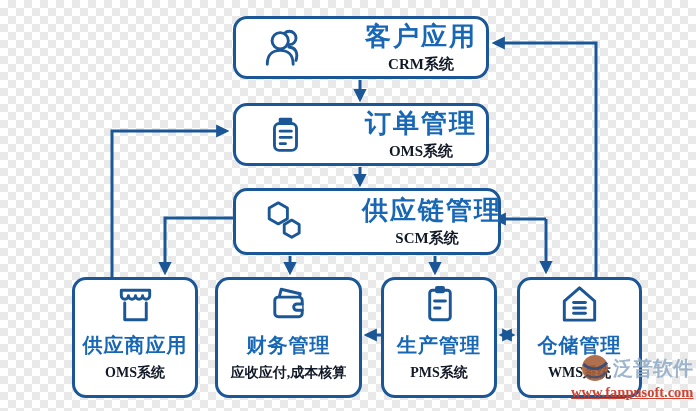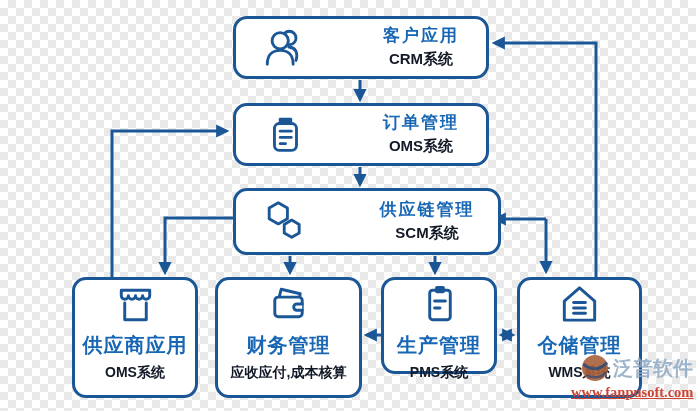--- a/index.html
+++ b/index.html
@@ -15,23 +15,23 @@
   }
   .edges{position:absolute;left:0;top:0;width:696px;height:411px;pointer-events:none;}
   .node{
     position:absolute;box-sizing:border-box;background:#fff;
     border:3px solid #1b5796;border-radius:14px;
   }
   .hnode .icon{position:absolute;left:26px;top:50%;transform:translateY(-50%);width:46px;height:46px;}
   .hnode .txt{position:absolute;left:126px;right:6px;top:50%;transform:translateY(-50%);text-align:center;}
   .vnode{display:flex;flex-direction:column;align-items:center;text-align:center;}
   .vnode .icon{width:47px;height:47px;}
-  .title{font-weight:700;color:#1767b4;font-size:17px;letter-spacing:2px;line-height:1.1;white-space:nowrap;}
+  .title{font-weight:700;color:#1767b4;font-size:26px;letter-spacing:2px;line-height:1.1;white-space:nowrap;}
   .vnode .title{font-size:20px;letter-spacing:1px;margin-top:7px;}
-  .sub{font-weight:700;color:#111826;font-size:15px;margin-top:5px;white-space:nowrap;}
+  .sub{font-weight:700;color:#111826;font-size:15px;margin-top:5px;white-space:nowrap;font-family:Liberation Serif, serif;}
   .vnode .sub{margin-top:8px;font-size:14px;}
   .icon svg{width:100%;height:100%;display:block;}
   .wm-brand{
     position:absolute;left:589px;top:355px;font-size:20px;font-weight:700;
     color:rgba(141,169,196,0.85);letter-spacing:0px;white-space:nowrap;margin-left:24px;
   }
   .wm-url{
     position:absolute;left:571px;top:384px;font-size:14.5px;font-weight:700;
     font-family:"Liberation Serif",serif;color:#cc4433;white-space:nowrap;text-decoration:underline;
   }
@@ -124,21 +124,21 @@
       <svg viewBox="0 0 48 48" fill="none" stroke="#1b5796" stroke-width="3" stroke-linecap="round" stroke-linejoin="round">
         <path d="M14.5,17.5 L16.5,9.5 L36,14 L35.2,17.5" fill="#fff"></path>
         <rect x="10" y="17.5" width="28" height="20" rx="3.5" fill="#fff"></rect>
         <path d="M38,24.5 h-5.5 a3.2,3.2 0 0 0 0,6.4 H38" fill="#fff"></path>
       </svg>
     </span>
     <div class="title">财务管理</div>
     <div class="sub">应收应付,成本核算</div>
   </div>
 
-  <div class="node vnode" style="left:381px;top:277px;width:116px;height:97px;">
+  <div class="node vnode" style="left:381px;top:277px;width:116px;height:121px;">
     <span class="icon">
       <svg viewBox="0 0 48 48" fill="none" stroke="#1b5796" stroke-width="3" stroke-linecap="round" stroke-linejoin="round">
         <rect x="14" y="10.5" width="21" height="30" rx="3" fill="#fff"></rect>
         <rect x="19.5" y="6" width="10" height="7.5" rx="2" fill="#1b5796" stroke="none"></rect>
         <line x1="19" y1="21.5" x2="30" y2="21.5"></line>
         <line x1="19" y1="28.5" x2="24.5" y2="28.5"></line>
       </svg>
     </span>
     <div class="title">生产管理</div>
     <div class="sub">PMS系统</div>

